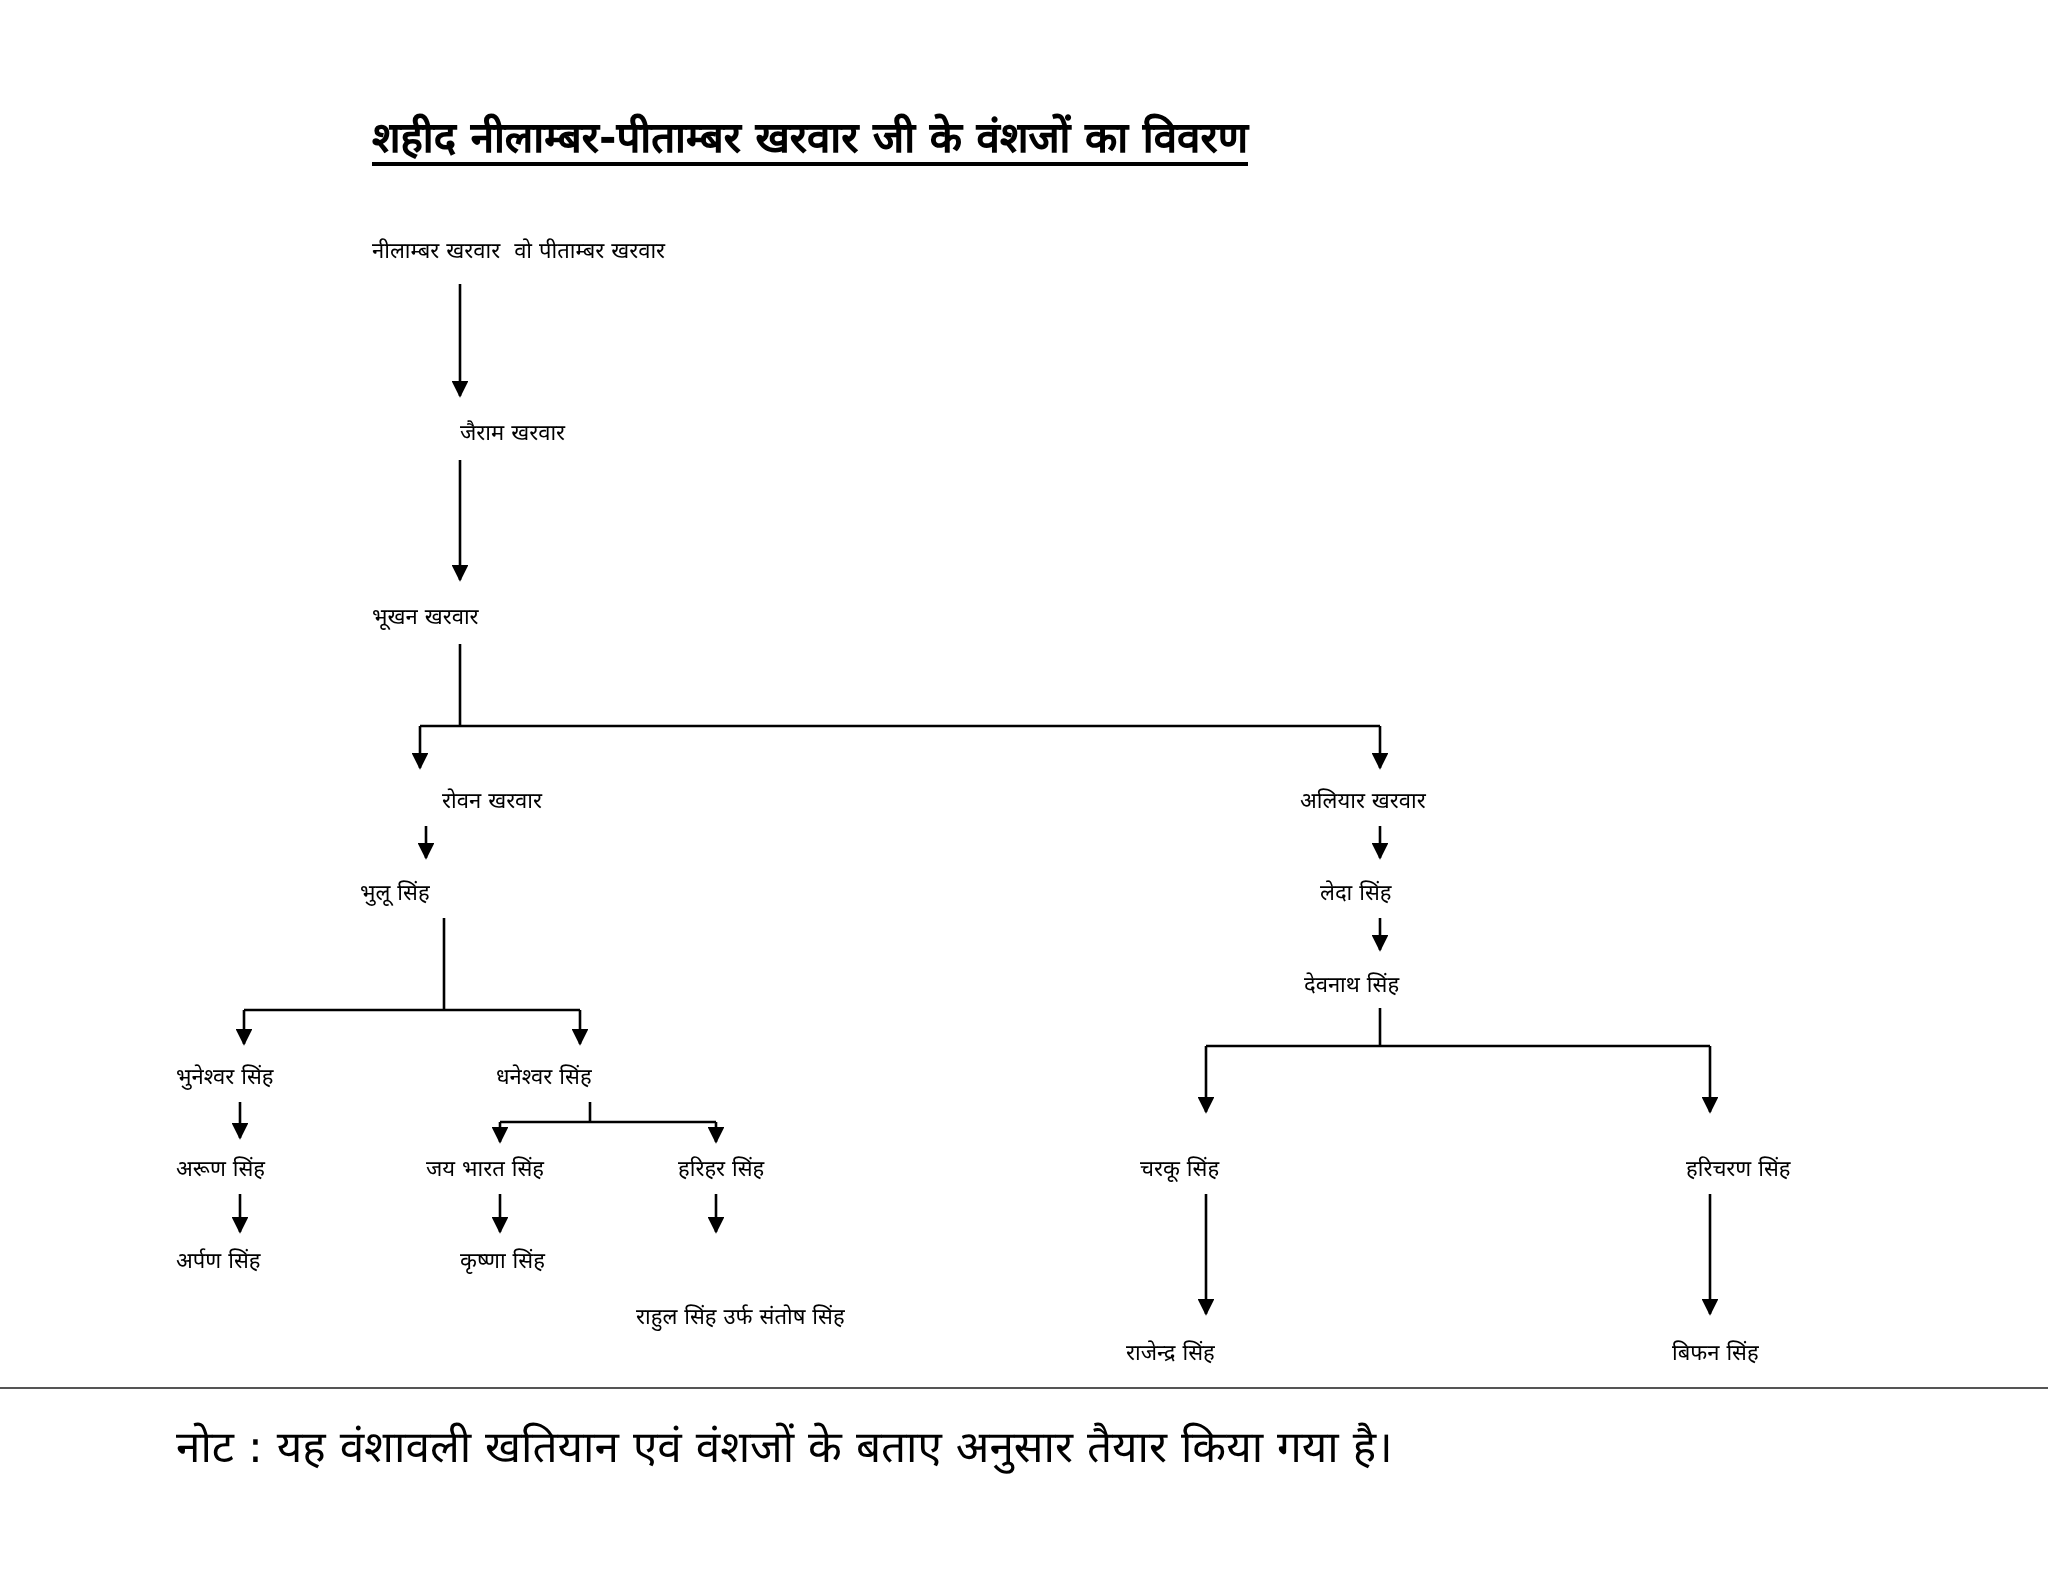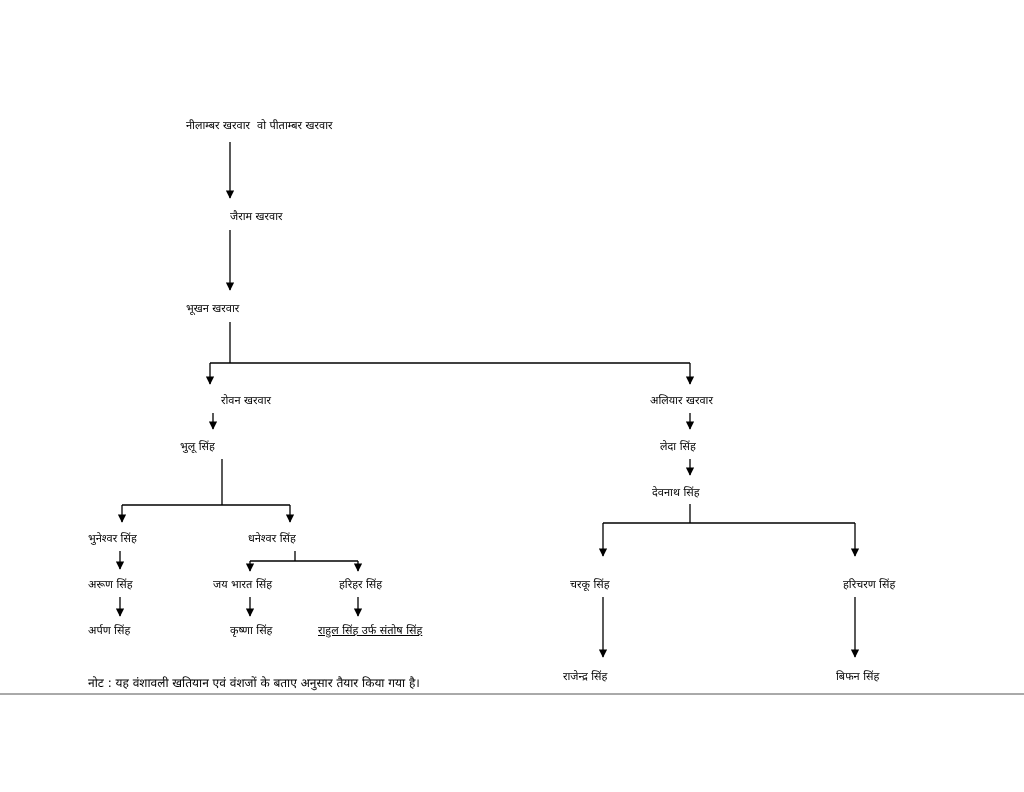--- a/index.html
+++ b/index.html
@@ -29,22 +29,22 @@
   }
   .node {
     position: absolute;
     font-size: 11px;
     line-height: 22px;
     white-space: pre;
   }
   .footnote {
     position: absolute;
     left: 88px;
-    top: 674px;
-    font-size: 12px;
+    top: 707px;
+    font-size: 22px;
     white-space: pre;
   }
   svg.connectors {
     position: absolute;
     left: 0;
     top: 0;
     pointer-events: none;
   }
   
   .n-root        { left: 186px; top: 115px; }
@@ -57,21 +57,21 @@
   .n-devnath     { left: 652px; top: 482px; }
   .n-bhuneshwar  { left: 88px;  top: 528px; }
   .n-dhaneshwar  { left: 248px; top: 528px; }
   .n-arun        { left: 88px;  top: 574px; }
   .n-jaybharat   { left: 213px; top: 574px; }
   .n-harihar     { left: 328px; top: 574px; margin-left: 11px; }
   .n-charku      { left: 570px; top: 574px; }
   .n-haricharan  { left: 843px; top: 574px; }
   .n-arpan       { left: 88px;  top: 620px; }
   .n-krishna     { left: 230px; top: 620px; }
-  .n-rahul       { left: 318px; top: 620px; text-decoration: underline; }
+  .n-rahul       { left: 318px; top: 648px; }
   .n-rajendra    { left: 563px; top: 666px; }
   .n-bifan       { left: 836px; top: 666px; }
 </style>
 </head>
 <body>
 
 <div id="canvas">
 
   <svg class="connectors" width="1024" height="792" viewBox="0 0 1024 792" aria-hidden="true">
     <defs>
@@ -115,20 +115,21 @@
       <line x1="603" y1="523" x2="603" y2="556" marker-end="url(#arrow)"></line>
       <line x1="855" y1="523" x2="855" y2="556" marker-end="url(#arrow)"></line>
 
       <line x1="603" y1="597" x2="603" y2="657" marker-end="url(#arrow)"></line>
       <line x1="855" y1="597" x2="855" y2="657" marker-end="url(#arrow)"></line>
     </g>
 
     <line x1="0" y1="694" x2="1024" y2="694" stroke="#555555" stroke-width="1"></line>
   </svg>
 
+  <div class="title">शहीद नीलाम्बर-पीताम्बर खरवार जी के वंशजों का विवरण</div>
 
   <div class="node n-root">नीलाम्बर खरवार  वो पीताम्बर खरवार</div>
   <div class="node n-jairam">जैराम खरवार</div>
   <div class="node n-bhukhan">भूखन खरवार</div>
   <div class="node n-rowan">रोवन खरवार</div>
   <div class="node n-aliyar">अलियार खरवार</div>
   <div class="node n-bhulu">भुलू सिंह</div>
   <div class="node n-leda">लेदा सिंह</div>
   <div class="node n-devnath">देवनाथ सिंह</div>
   <div class="node n-bhuneshwar">भुनेश्वर सिंह</div>

